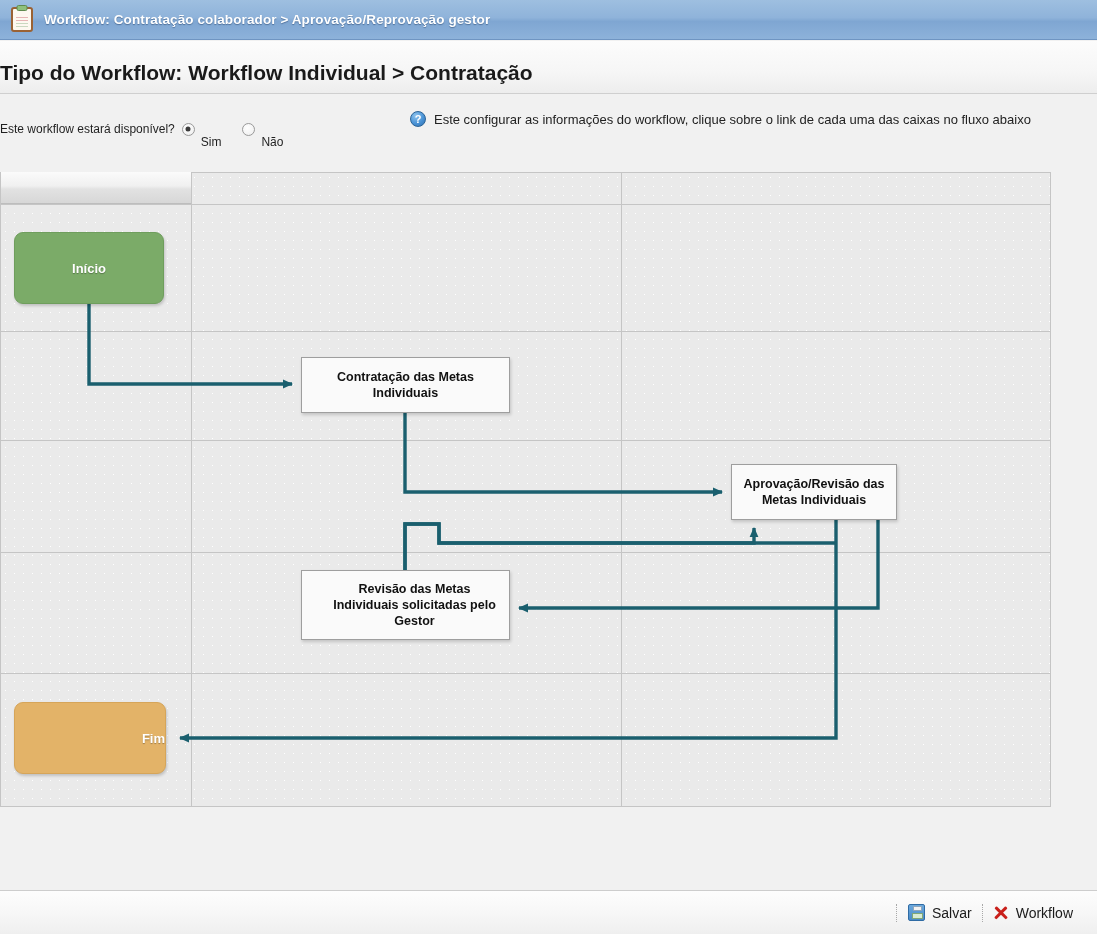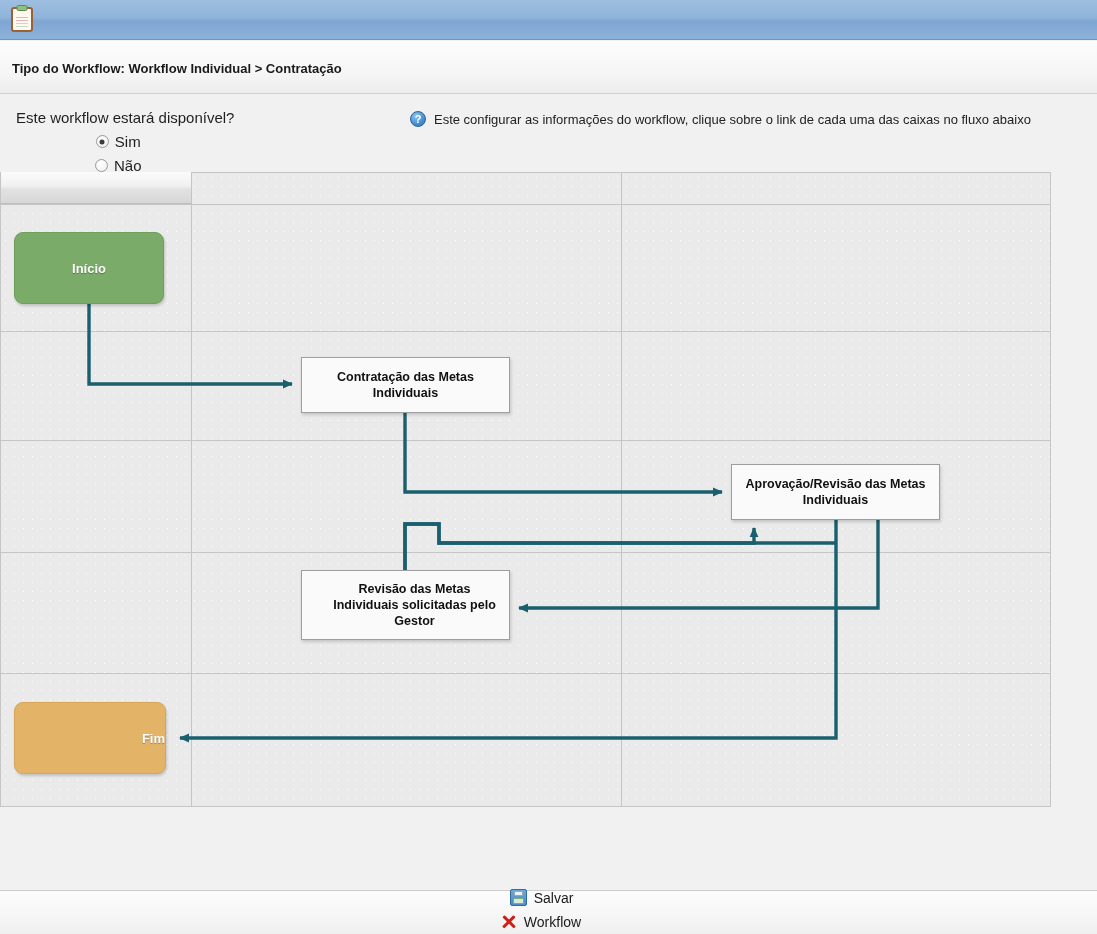--- a/index.html
+++ b/index.html
@@ -77,44 +77,43 @@
     position: absolute;
     left: 0; top: 41px;
     width: 1097px; height: 53px;
     background: linear-gradient(to bottom, #fcfcfc 0%, #f6f6f6 60%, #ededed 100%);
     border-bottom: 1px solid #cfcfcf;
     box-sizing: border-box;
   }
   .page-head h1 {
     margin: 0;
     position: absolute;
-    left: 12px; top: 20px;
-    font-size: 13px;
+    left: 0; top: 20px;
+    font-size: 21px;
     font-weight: bold;
     color: #1a1a1a;
     white-space: nowrap;
   }
 
   
   .options-row {
     position: absolute;
     left: 0; top: 95px;
     width: 1097px; height: 58px;
     background: #f1f1f1;
   }
   .avail-group {
     position: absolute;
-    left: 16px; top: 14px;
+    left: 0; top: 14px;
     display: flex;
     align-items: center;
     gap: 7px;
-    font-size: 15px;
+    font-size: 12px;
     color: #1f1f1f;
     white-space: nowrap;
-    flex-direction: column;
   }
   .radio {
     display: inline-block;
     width: 13px; height: 13px;
     border-radius: 50%;
     border: 1px solid #9a9a9a;
     background: radial-gradient(circle at 40% 35%, #ffffff 0%, #f2f2f2 70%, #e2e2e2 100%);
     position: relative;
     box-sizing: border-box;
     vertical-align: middle;
@@ -122,21 +121,21 @@
   }
   .radio.checked::after {
     content: "";
     position: absolute;
     left: 50%; top: 50%;
     transform: translate(-50%,-50%);
     width: 5px; height: 5px;
     border-radius: 50%;
     background: #3b3b3b;
   }
-  .radio-label { margin-right: 14px; }
+  .radio-label { margin-right: 14px; margin-top: 26px; }
   .opt { display: flex; align-items: center; gap: 6px; }
 
   .hint-group {
     position: absolute;
     left: 410px; top: 16px;
     display: flex;
     align-items: center;
     gap: 8px;
     font-size: 13px;
     color: #222;
@@ -242,21 +241,20 @@
     position: absolute;
     left: 0; top: 891px;
     width: 1097px; height: 43px;
     background: linear-gradient(to bottom, #fdfdfd 0%, #f7f7f7 50%, #efefef 100%);
     display: flex;
     align-items: center;
     justify-content: flex-end;
     padding-right: 14px;
     box-sizing: border-box;
     gap: 0px;
-    flex-direction: column;
   }
   .fbtn {
     display: flex; align-items: center; gap: 7px;
     font-size: 14px; color: #1a1a1a;
     cursor: pointer;
     padding: 4px 10px;
     white-space: nowrap;
   }
   .fdivider {
     width: 1px; height: 18px;
@@ -307,20 +305,21 @@
 </style>
 </head>
 <body>
 
 <div id="app">
 
   <div class="titlebar">
     <div class="tb-icon-wrap">
       <div class="clipboard"></div>
     </div>
+    <span class="tb-title">Workflow: Contratação colaborador &gt; Aprovação/Reprovação gestor</span>
   </div>
 
   <div class="page-head">
     <h1>Tipo do Workflow: Workflow Individual &gt; Contratação</h1>
   </div>
 
   <div class="options-row">
     <div class="avail-group">
       <span>Este workflow estará disponível?</span>
       <span class="opt">
@@ -385,21 +384,21 @@
     </svg>
 
     <div class="node task" style="left:301px; top:185px; width:209px; height:56px;">
       <span>Contratação das Metas Individuais</span>
     </div>
 
     <div class="node terminator start" style="left:14px; top:60px; width:150px; height:72px;">
       <span>Início</span>
     </div>
 
-    <div class="node task" style="left:731px; top:292px; width:209px; height:56px;">
+    <div class="node task" style="left:731px; top:292px; width:166px; height:56px;">
       <span>Aprovação/Revisão das Metas Individuais</span>
     </div>
 
     <div class="node task" style="left:301px; top:398px; width:209px; height:70px;padding-left:24px;">
       <span>Revisão das Metas Individuais solicitadas pelo Gestor</span>
     </div>
 
     <div class="node terminator end" style="left:14px; top:530px; width:152px; height:72px;justify-content:flex-end;">
       <span>Fim</span>
     </div>

